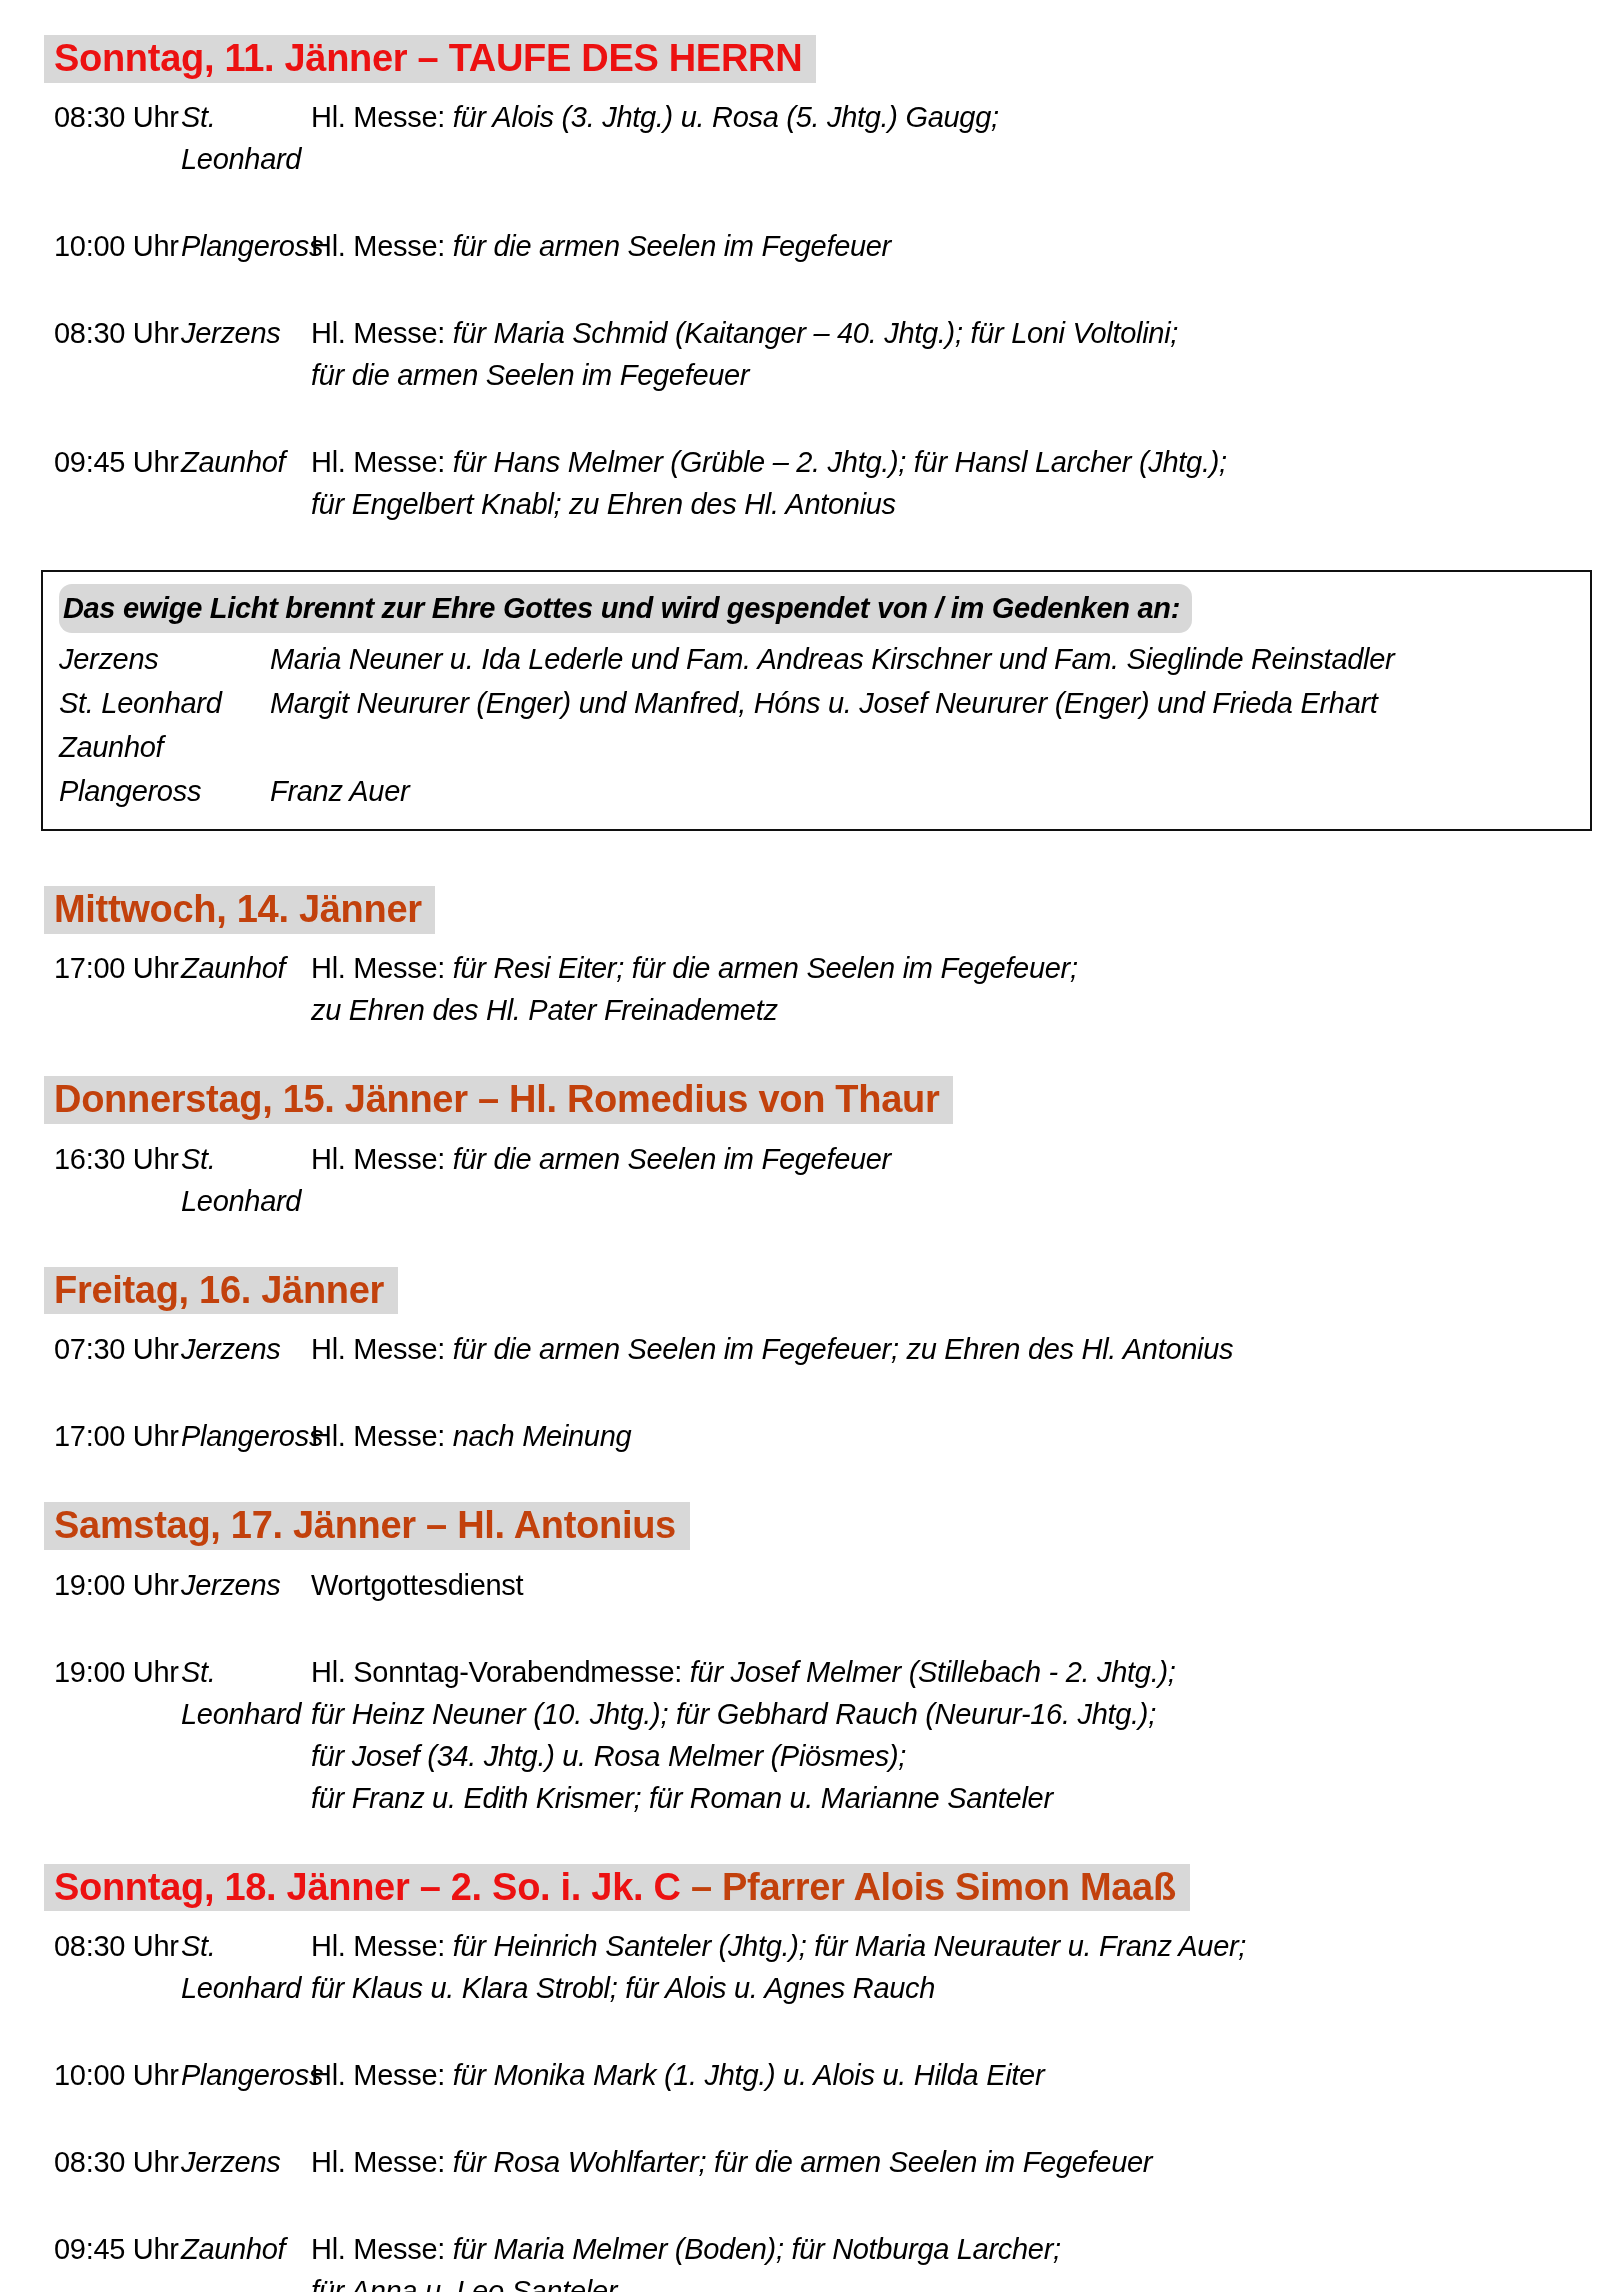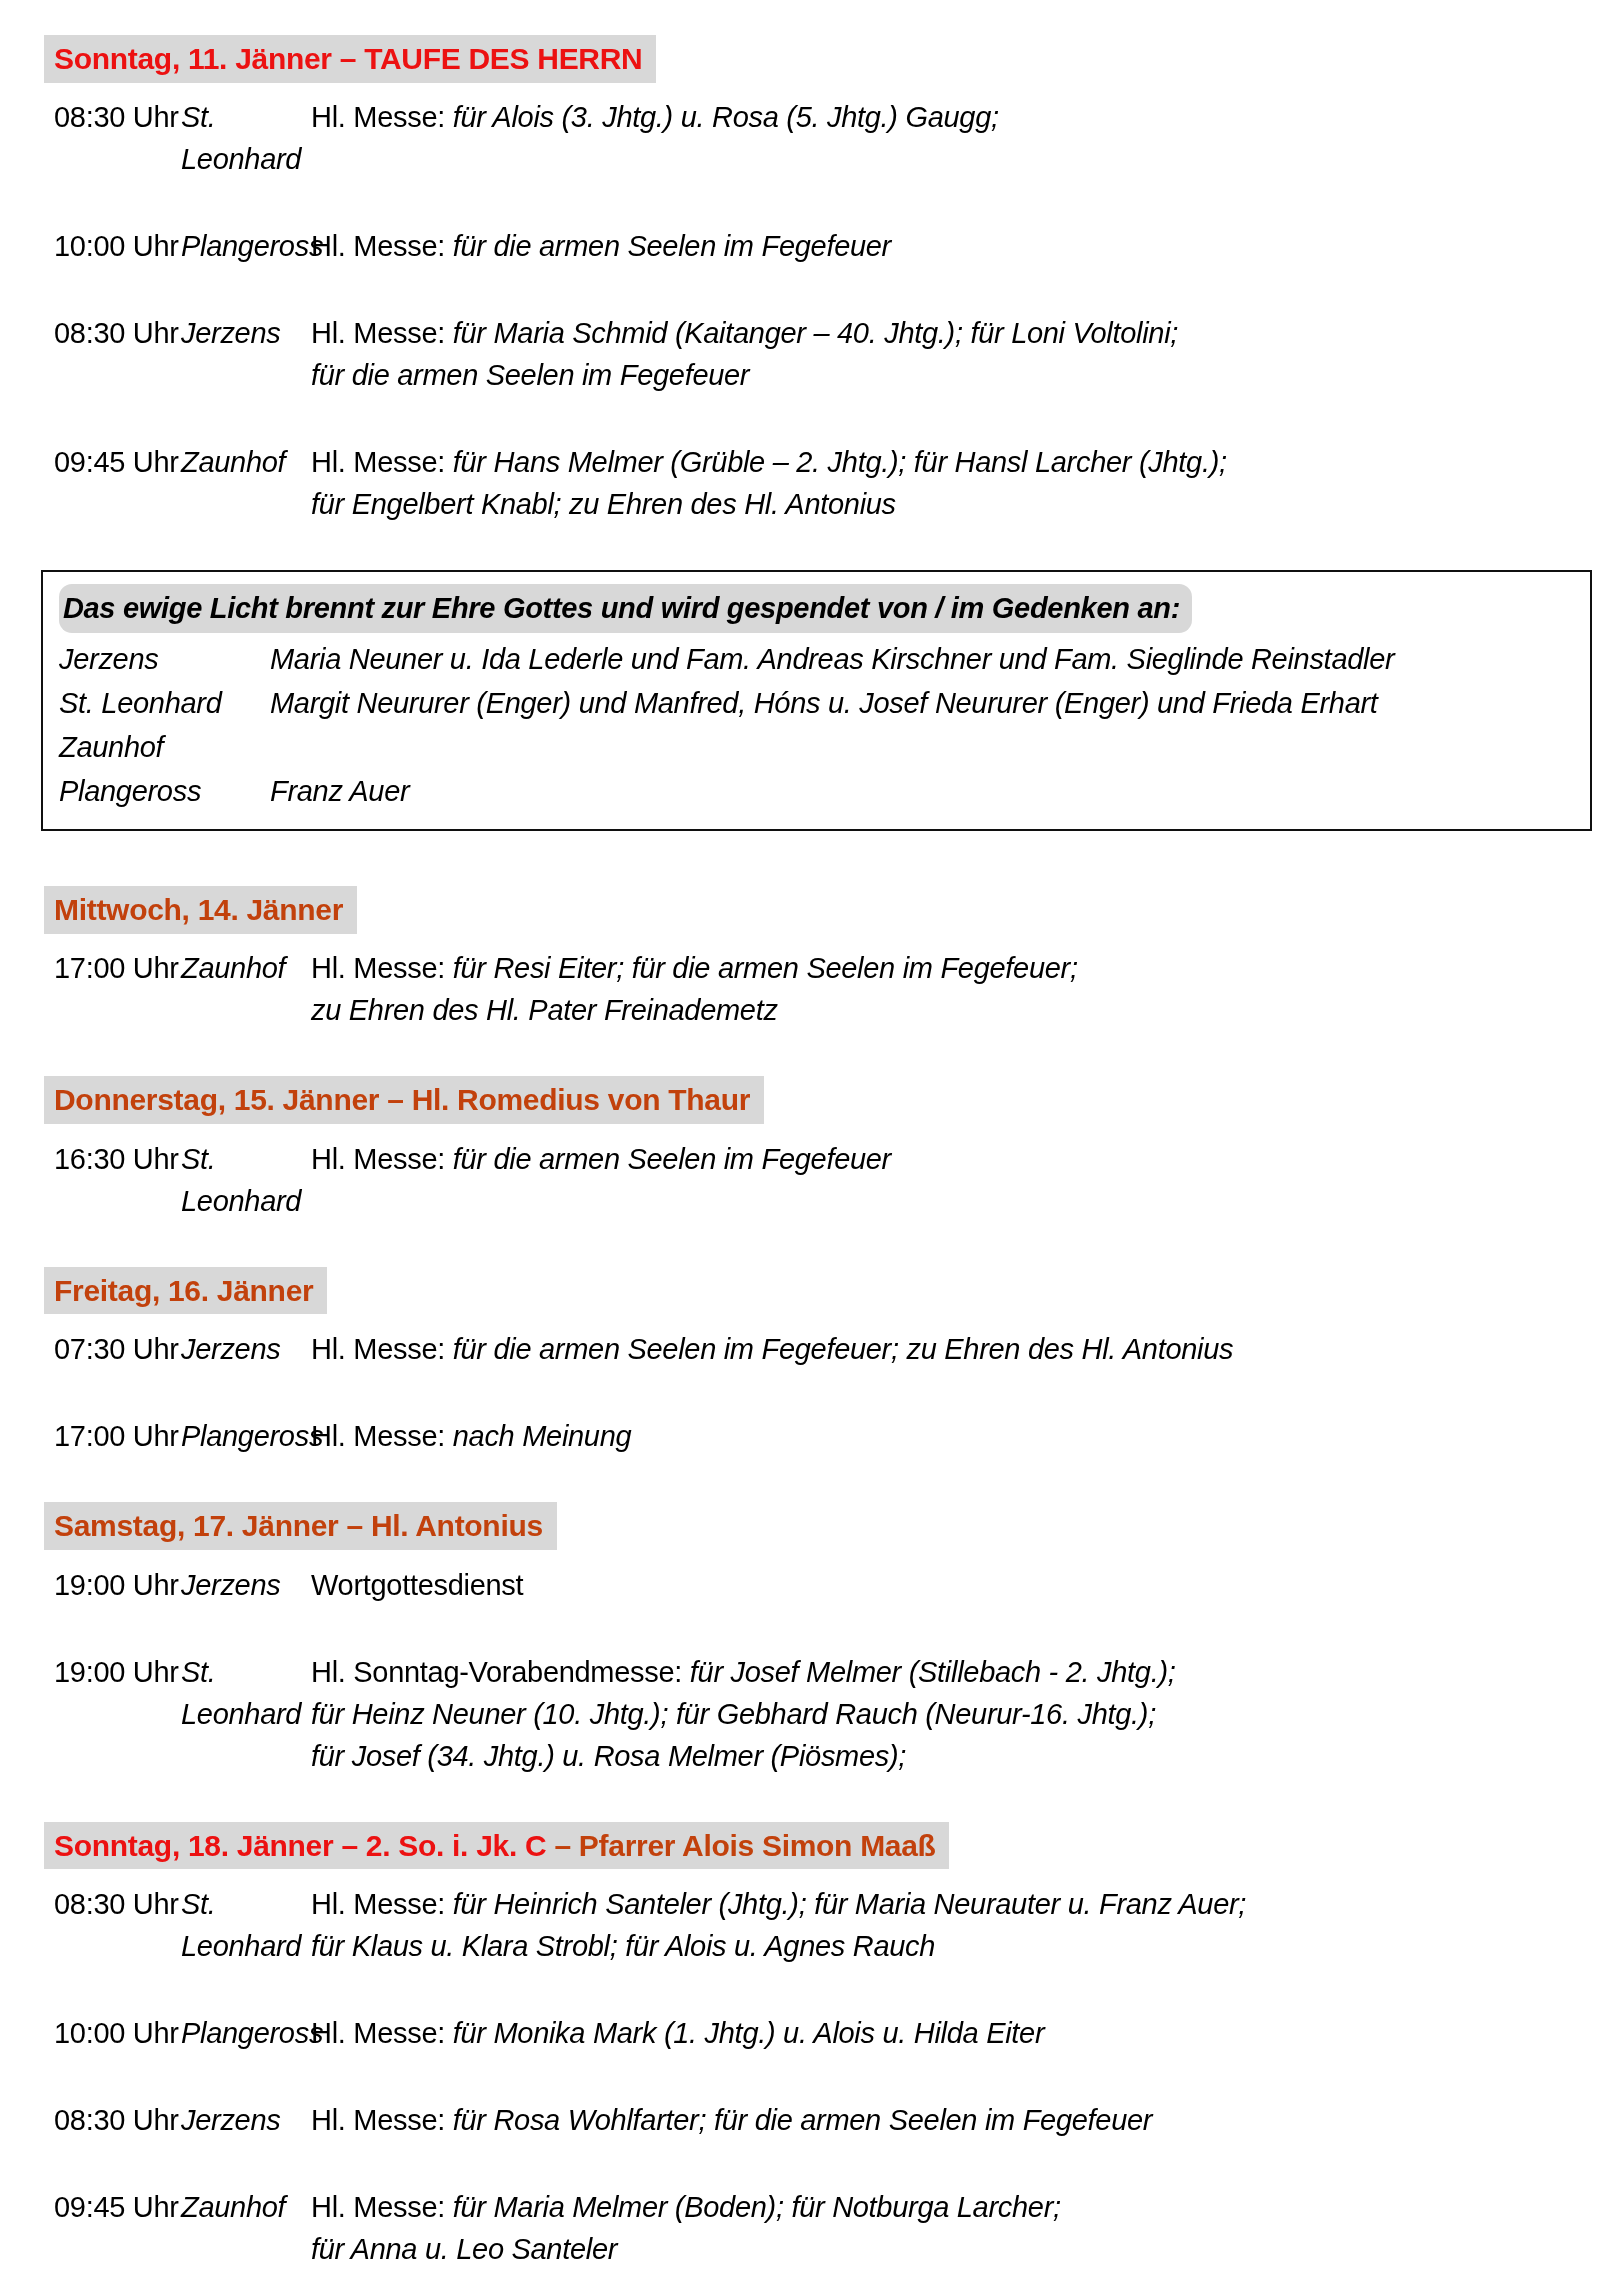--- a/index.html
+++ b/index.html
@@ -11,21 +11,21 @@
     color:#000000;
     font-family:"Liberation Sans","DejaVu Sans",sans-serif;
     font-size:29px;
     letter-spacing:-0.3px;
     padding:35px 41px 0 54px;
     overflow:hidden;
   }
   .section{margin-top:41px;}
   .section:first-of-type{margin-top:0;}
   h2.heading{
-    font-size:30px;
+    font-size:38px;
     font-weight:bold;
     margin:0 0 13.7px 0;
     line-height:39px;
   }
   .hl{
     background:#d8d8d8;
     display:inline-block;
     padding:3.9px 13.7px 4.9px 9.8px;
     margin-left:-9.8px;
   }
@@ -188,20 +188,21 @@
   </div>
 
   <div class="entry">
     <div class="time">19:00 Uhr</div>
     <div class="loc">St. Leonhard</div>
     <div class="desc">
       <span class="svc">Hl. Sonntag-Vorabendmesse:</span>
       <em class="line">für Josef Melmer (Stillebach - 2. Jhtg.);</em>
       <em class="line cont">für Heinz Neuner (10. Jhtg.); für Gebhard Rauch (Neurur-16. Jhtg.);</em>
       <em class="line cont">für Josef (34. Jhtg.) u. Rosa Melmer (Piösmes);</em>
+      <em class="line cont">für Franz u. Edith Krismer; für Roman u. Marianne Santeler</em>
     </div>
   </div>
 </section>
 
 <section class="section">
   <h2 class="heading"><span class="hl"><span class="red-text">Sonntag, 18. Jänner – 2. So. i. Jk. C </span><span class="black-text">– Pfarrer Alois Simon Maaß</span></span></h2>
 
   <div class="entry">
     <div class="time">08:30 Uhr</div>
     <div class="loc">St. Leonhard</div>

